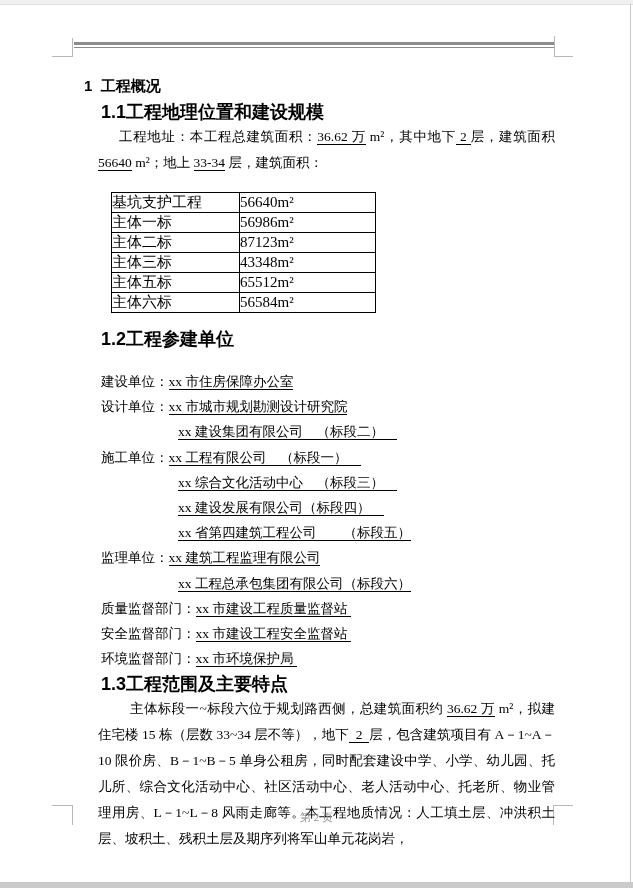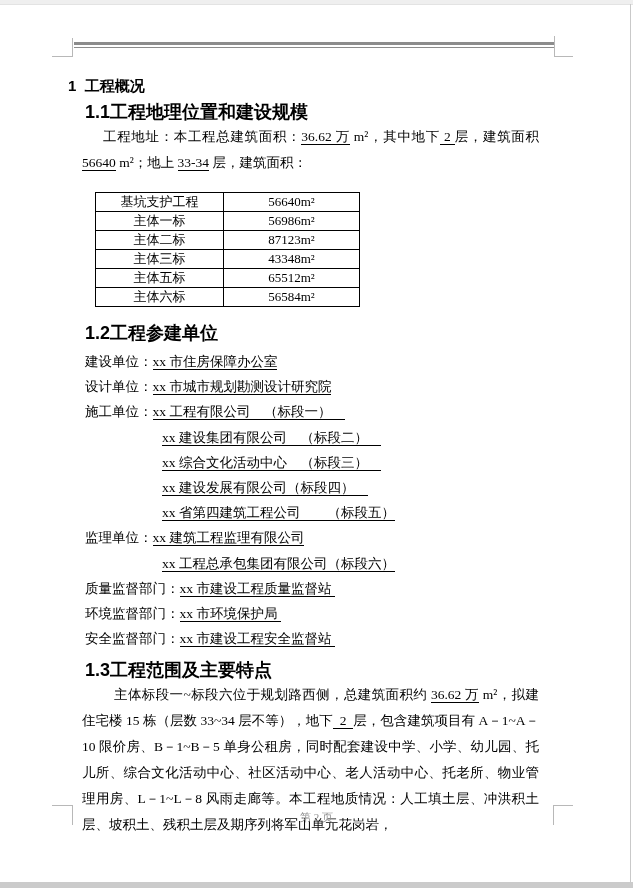--- a/index.html
+++ b/index.html
@@ -22,51 +22,51 @@
   .cm{position:absolute;background:#b8b8b8;}
   .cm-tl-v{left:72px;top:38px;width:1px;height:19px;}
   .cm-tl-h{left:52px;top:56px;width:21px;height:1px;}
   .cm-tr-v{left:554px;top:36px;width:1px;height:21px;}
   .cm-tr-h{left:554px;top:56px;width:19px;height:1px;}
   .cm-bl-v{left:72px;top:805px;width:1px;height:20px;}
   .cm-bl-h{left:52px;top:805px;width:21px;height:1px;}
   .cm-br-v{left:553px;top:805px;width:1px;height:20px;}
   .cm-br-h{left:553px;top:805px;width:20px;height:1px;}
 
-  .content{position:absolute;left:66px;top:76px;width:489px;}
+  .content{position:absolute;left:82px;top:76px;width:489px;}
 
   .doc-h1{
     font-family:"Liberation Sans","DejaVu Sans",sans-serif;
     font-weight:bold;font-size:15px;line-height:20px;
     margin:0 0 6px 2px;white-space:pre;
   }
   .doc-h2{
     font-family:"Liberation Sans","DejaVu Sans",sans-serif;
     font-weight:bold;font-size:18px;line-height:20px;
     margin:0 0 0 19px;white-space:pre;
   }
   .h12{margin-top:16px;}
-  .h13{margin-top:9px;}
+  .h13{margin-top:3px;}
 
   .para{font-size:13.5px;line-height:26px;text-align:justify;margin:16px;}
   .p1{text-indent:21px;margin-top:2px;}
   .p2{text-indent:32px;margin-top:2px;}
 
   .u{border-bottom:1px solid #000;white-space:pre-wrap;}
 
   .area-table{border-collapse:collapse;margin:10px 0 0 29px;table-layout:fixed;}
   .area-table td{
     border:1px solid #000;height:18px;padding:0;
-    font-size:13px;text-align:center;vertical-align:middle;
+    font-size:15px;text-align:left;vertical-align:middle;
     font-family:"Liberation Serif","DejaVu Serif",serif;
   }
   .area-table td.c-name{width:127px;}
   .area-table td.c-area{width:135px;}
 
-  .units{margin-top:6px;}
+  .units{margin-top:20px;}
   .unit{font-size:13.5px;line-height:25.2px;padding-left:19px;white-space:pre;}
   .unit.cont{padding-left:96px;}
 
   .footer{
     position:absolute;left:0;top:810px;width:633px;text-align:center;
     font-size:11px;color:#8f8f8f;white-space:pre;
   }
 </style>
 </head>
 <body>
@@ -121,30 +121,30 @@
             <td class="c-area">56584m²</td>
           </tr>
     </tbody>
       </table>
 
     <div class="doc-h2 h12">1.2工程参建单位</div>
 
     <div class="units">
       <div class="unit"><span>建设单位：</span><span class="u">xx 市住房保障办公室</span></div>
       <div class="unit"><span>设计单位：</span><span class="u">xx 市城市规划勘测设计研究院</span></div>
+      <div class="unit cont"><span class="u">xx 建设集团有限公司　（标段二）　</span></div>
       <div class="unit"><span>施工单位：</span><span class="u">xx 工程有限公司　（标段一）　</span></div>
-      <div class="unit cont"><span class="u">xx 建设集团有限公司　（标段二）　</span></div>
       <div class="unit cont"><span class="u">xx 综合文化活动中心　（标段三）　</span></div>
       <div class="unit cont"><span class="u">xx 建设发展有限公司（标段四）　</span></div>
       <div class="unit cont"><span class="u">xx 省第四建筑工程公司　　（标段五）</span></div>
       <div class="unit"><span>监理单位：</span><span class="u">xx 建筑工程监理有限公司</span></div>
       <div class="unit cont"><span class="u">xx 工程总承包集团有限公司（标段六）</span></div>
       <div class="unit"><span>质量监督部门：</span><span class="u">xx 市建设工程质量监督站 </span></div>
+      <div class="unit"><span>安全监督部门：</span><span class="u">xx 市建设工程安全监督站 </span></div>
       <div class="unit"><span>环境监督部门：</span><span class="u">xx 市环境保护局 </span></div>
-      <div class="unit"><span>安全监督部门：</span><span class="u">xx 市建设工程安全监督站 </span></div>
     </div>
 
     <div class="doc-h2 h13">1.3工程范围及主要特点</div>
 
     <p class="para p2"><span>主体标段一~标段六位于规划路西侧，总建筑面积约 </span><span class="u">36.62 万</span><span> m²，拟建住宅楼 15 栋（层数 33~34 层不等），地下</span><span class="u">  2  </span><span>层，包含建筑项目有 A－1~A－10 限价房、B－1~B－5 单身公租房，同时配套建设中学、小学、幼儿园、托儿所、综合文化活动中心、社区活动中心、老人活动中心、托老所、物业管理用房、L－1~L－8 风雨走廊等。本工程地质情况：人工填土层、冲洪积土层、坡积土、残积土层及期序列将军山单元花岗岩，</span></p>
 
   </div>
 
   <div class="footer">第 2 页</div>
 

